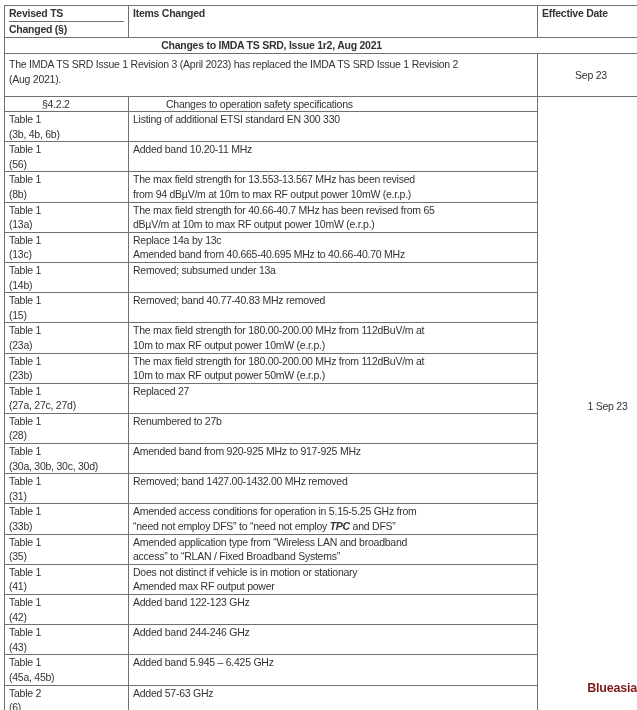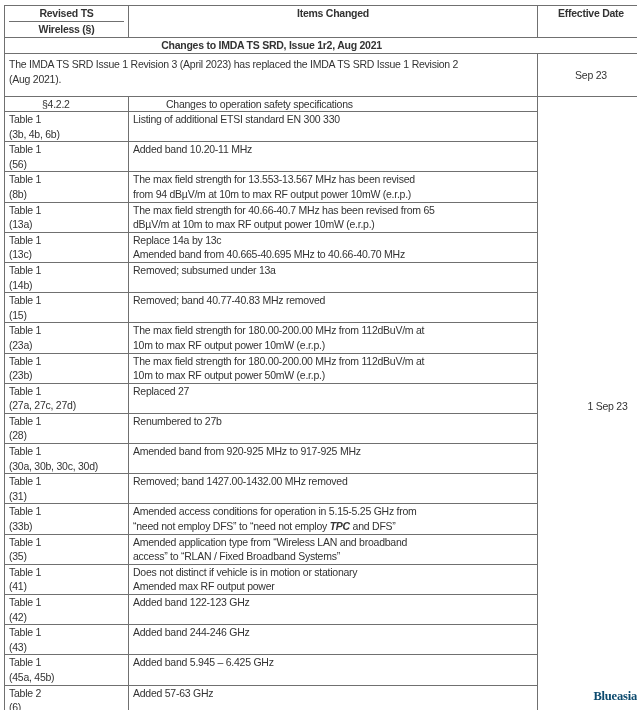--- a/index.html
+++ b/index.html
@@ -14,55 +14,55 @@
   table.changes td {
     border:1.5px solid #707070;
     padding:0 4px;
     vertical-align:top;
     font-family:"Liberation Sans", sans-serif;
     font-size:10.5px; line-height:14.6px;
     letter-spacing:-0.25px;
     color:#333333;
     white-space:nowrap; overflow:hidden;
   }
-  .hdr td { font-weight:bold; text-align:center; vertical-align:middle; padding:0; }
+  .hdr td { font-weight:bold; text-align:left; vertical-align:middle; padding:0; }
   .hdr-sub { height:15px; line-height:15px; }
   .hdr-sub.first { border-bottom:1.5px solid #707070; }
   tr.hdr { height:31px; }
   tr.section-row { height:16px; }
   tr.section-row td { font-weight:bold; text-align:center; vertical-align:middle; padding-right:110px; line-height:15px; }
   tr.intro-row { height:43px; }
   tr.intro-row td.intro-text { padding-top:3px; }
   td.date-cell { text-align:center !important; vertical-align:middle !important; }
   tr.first-data { height:15px; }
   tr.first-data td { line-height:14px;padding-left:37px; }
   tr.data-row { height:29.85px; }
   .line { display:block; }
   .em { font-weight:bold; font-style:italic; }
   .watermark {
-    position:absolute; right:0px; bottom:6px;
-    font-family:Liberation Serif, serif; font-weight:bold;
-    font-size:12.5px; color:#0c4a6e; letter-spacing:-0.2px;
+    position:absolute; right:0px; bottom:15px;
+    font-family:Liberation Sans, sans-serif; font-weight:bold;
+    font-size:12.5px; color:#7f1d1d; letter-spacing:-0.2px;
     background:#ffffff; padding-left:2px;
   }
 </style>
 </head>
 <body>
 
 <table class="changes">
   <colgroup>
     <col style="width:124px">
     <col style="width:409px">
     <col style="width:107px">
   </colgroup>
   <tbody id="table-body">
     <tr class="hdr">
       <td>
         <div class="hdr-sub first">Revised TS</div>
-        <div class="hdr-sub">Wireless (§)</div>
+        <div class="hdr-sub">Changed (§)</div>
       </td>
       <td>Items Changed</td>
       <td>Effective Date</td>
     </tr>
     <tr class="section-row">
       <td colspan="3">Changes to IMDA TS SRD, Issue 1r2, Aug 2021</td>
     </tr>
     <tr class="intro-row">
       <td colspan="2" class="intro-text">
         <span class="line">The IMDA TS SRD Issue 1 Revision 3 (April 2023) has replaced the IMDA TS SRD Issue 1 Revision 2</span>

